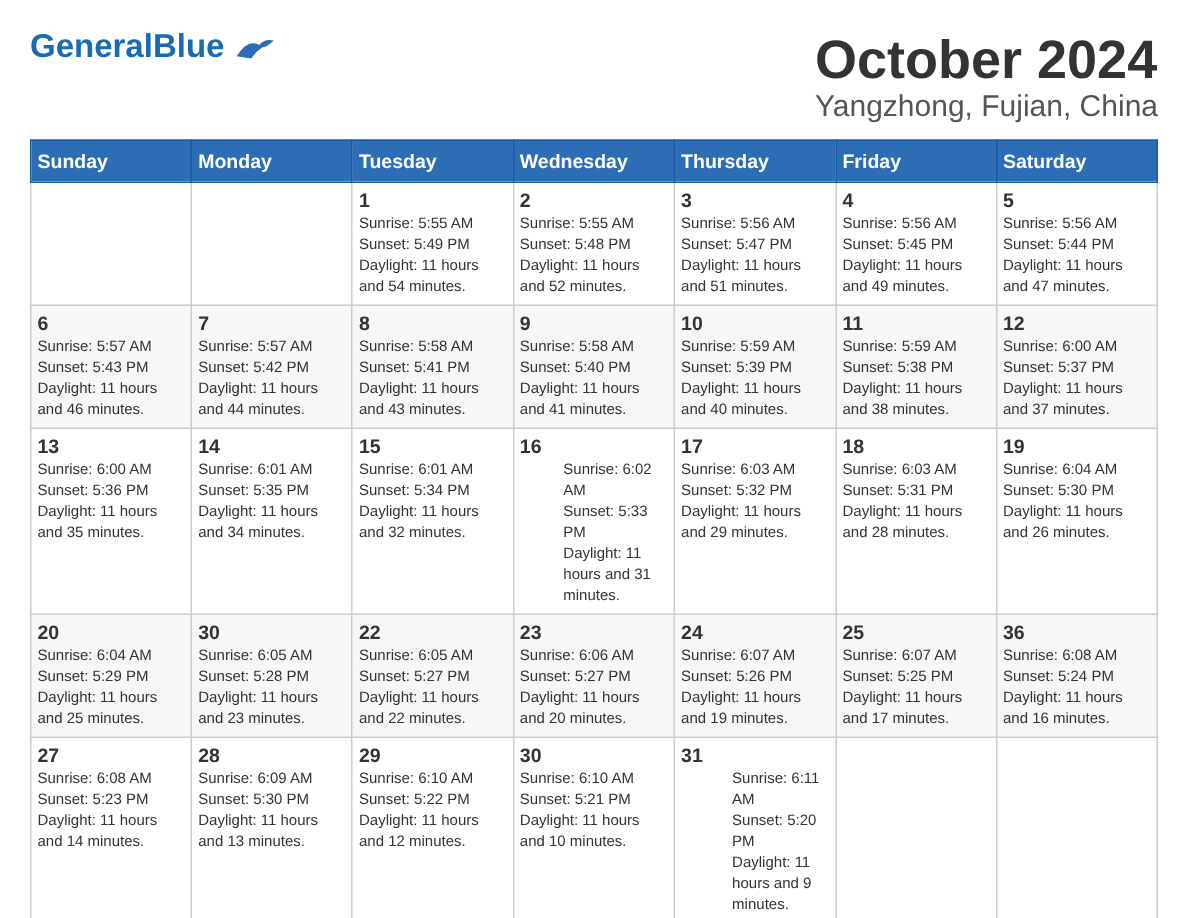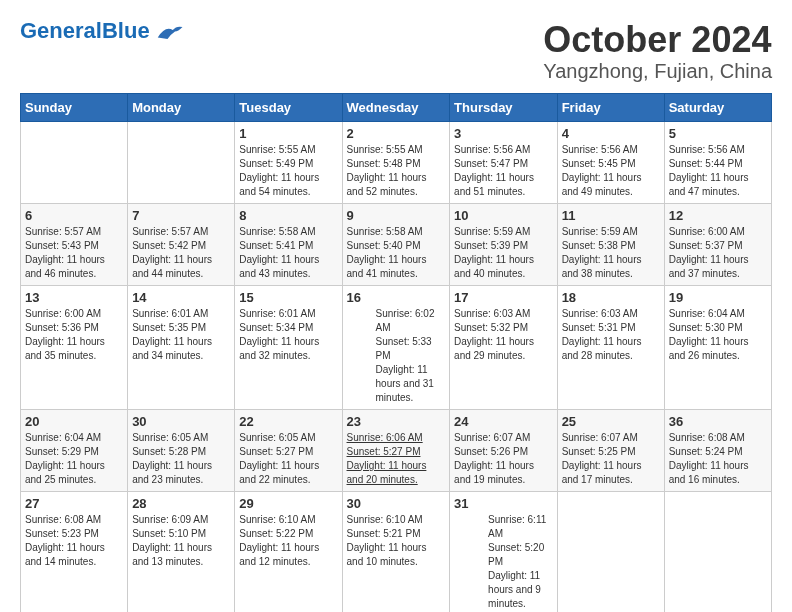--- a/index.html
+++ b/index.html
@@ -258,21 +258,21 @@
 Daylight: 11 hours and 23 minutes.</div>
         </td>
         <td>
           <div class="day-number">22</div>
           <div class="day-info" style="white-space: pre-line;">Sunrise: 6:05 AM
 Sunset: 5:27 PM
 Daylight: 11 hours and 22 minutes.</div>
         </td>
         <td>
           <div class="day-number">23</div>
-          <div class="day-info" style="white-space: pre-line; text-decoration: underline;">Sunrise: 6:06 AM
+          <div class="day-info" style="white-space: pre-line;">Sunrise: 6:06 AM
 Sunset: 5:27 PM
 Daylight: 11 hours and 20 minutes.</div>
         </td>
         <td>
           <div class="day-number">24</div>
           <div class="day-info" style="white-space: pre-line;">Sunrise: 6:07 AM
 Sunset: 5:26 PM
 Daylight: 11 hours and 19 minutes.</div>
         </td>
         <td>
@@ -291,21 +291,21 @@
       <tr>
         <td>
           <div class="day-number">27</div>
           <div class="day-info" style="white-space: pre-line;">Sunrise: 6:08 AM
 Sunset: 5:23 PM
 Daylight: 11 hours and 14 minutes.</div>
         </td>
         <td>
           <div class="day-number">28</div>
           <div class="day-info" style="white-space: pre-line;">Sunrise: 6:09 AM
-Sunset: 5:10 PM
+Sunset: 5:30 PM
 Daylight: 11 hours and 13 minutes.</div>
         </td>
         <td>
           <div class="day-number">29</div>
           <div class="day-info" style="white-space: pre-line;">Sunrise: 6:10 AM
 Sunset: 5:22 PM
 Daylight: 11 hours and 12 minutes.</div>
         </td>
         <td>
           <div class="day-number">30</div>

